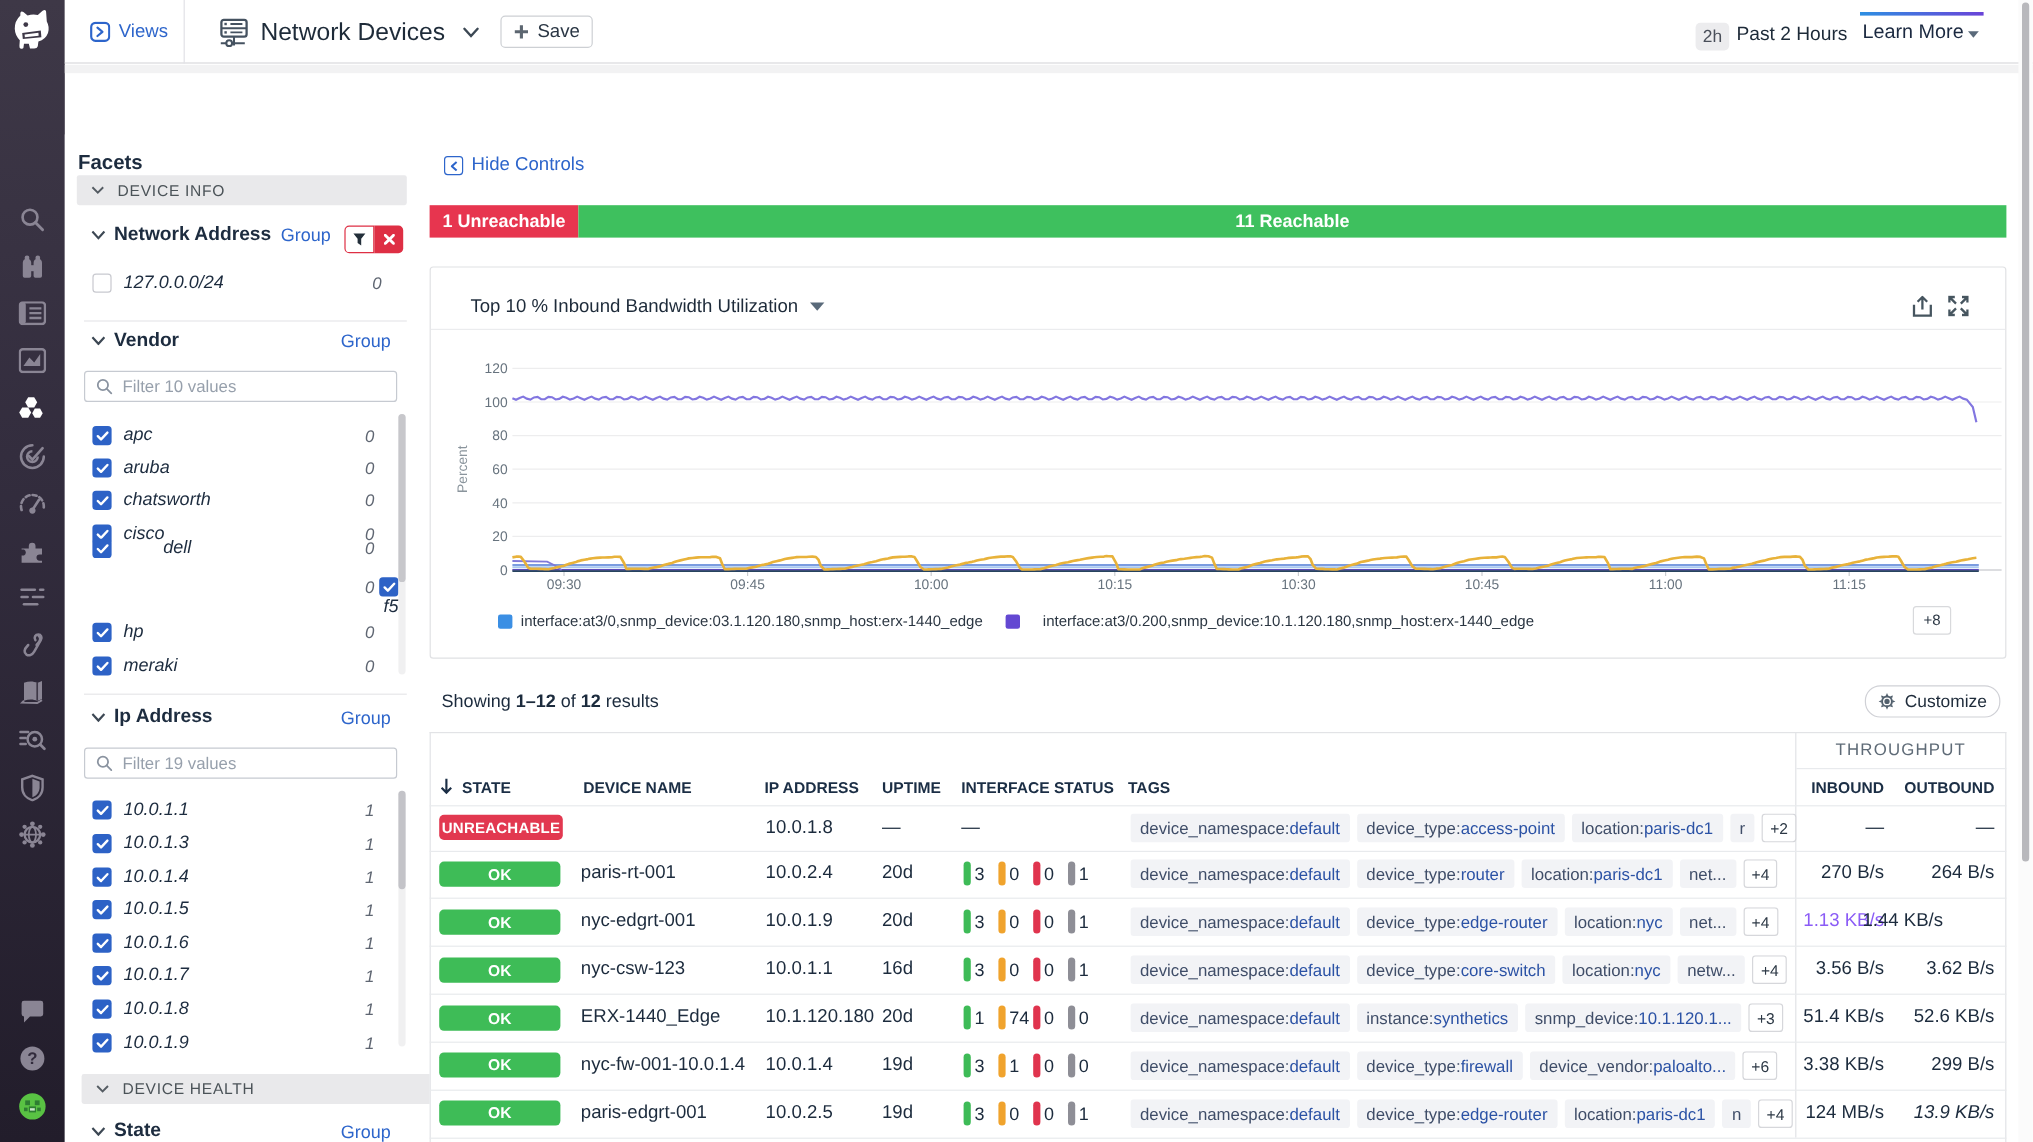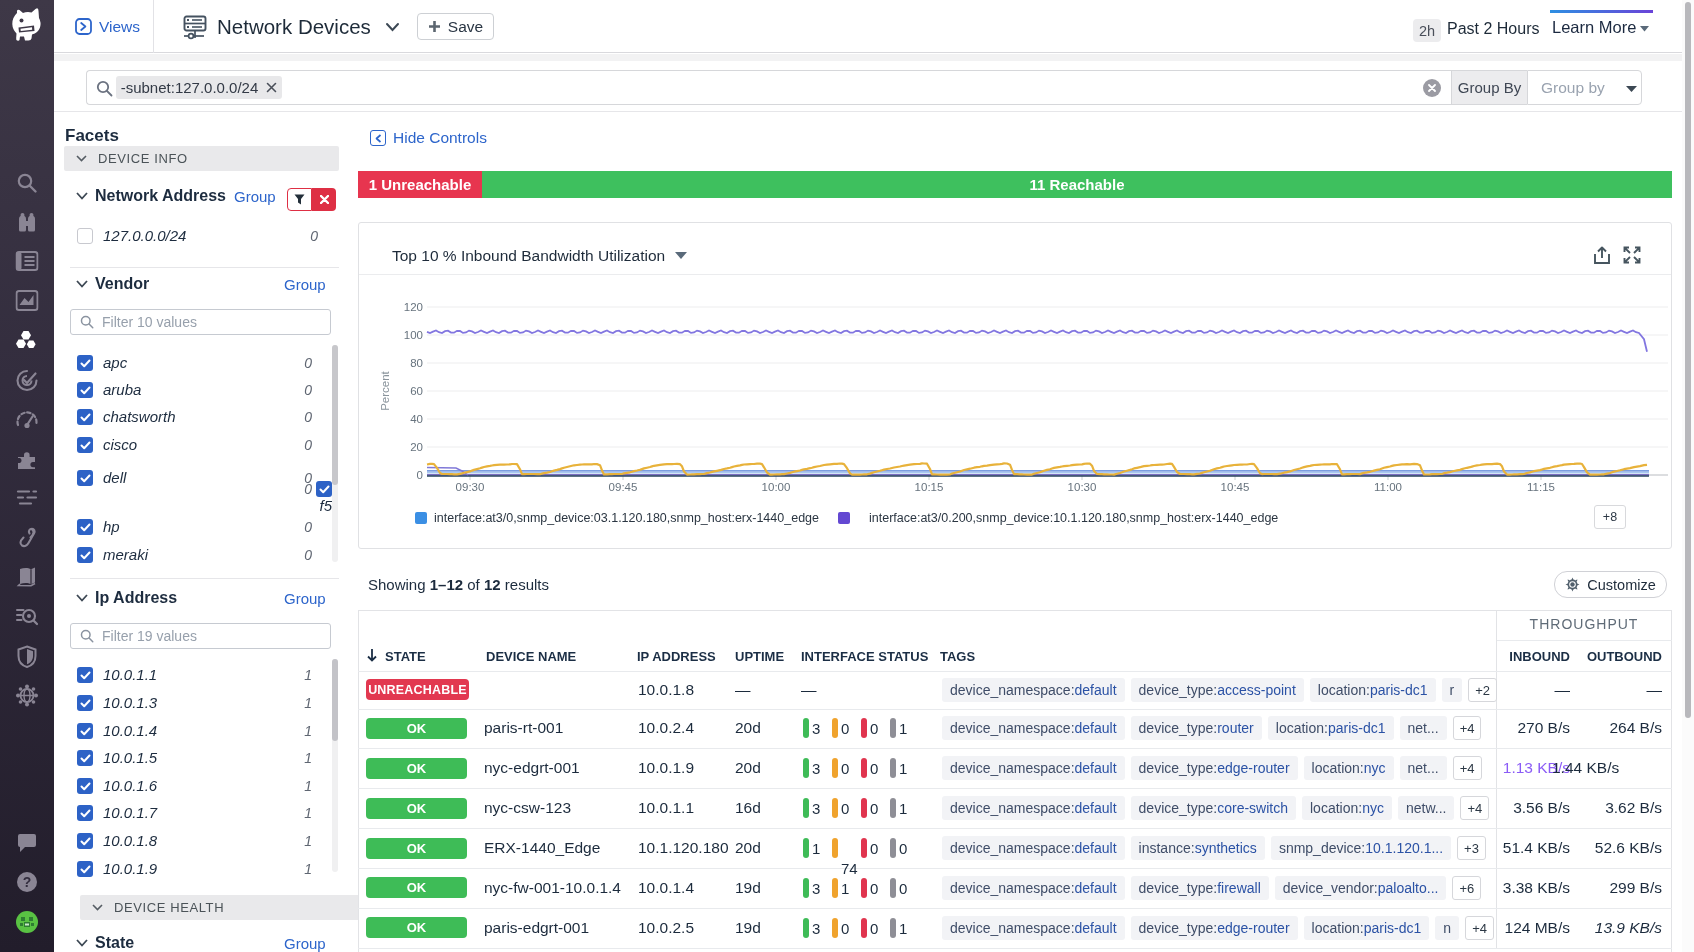--- a/index.html
+++ b/index.html
@@ -222,43 +222,20 @@
     </div>
     <div class="abs" style="left:1359px;top:19px;width:28px;height:23px;background:#ececee;border-radius:4px;display:flex;align-items:center;justify-content:center;font-size:14.5px;color:#4a4f5a;">2h</div>
     <div class="abs" style="left:1393px;top:20px;font-size:16px;color:#1d2a38;">Past 2 Hours</div>
     <div class="abs" style="left:1496px;top:10px;width:103px;height:3px;background:linear-gradient(90deg,#2d8fe2,#6a43d8);"></div>
     <div class="abs" style="left:1498px;top:18px;font-size:16.5px;color:#1b2940;">Learn More</div>
     <svg class="abs" style="left:1585px;top:25px;" width="11" height="8" viewBox="0 0 11 8">
         <path d="M1 1 L5.5 6.5 L10 1 Z" fill="#5a6a7a"></path>
       </svg>
   </div>
   <div id="graystrip"></div>
-  <div id="searchrow">
-    <div class="abs" style="left:32px;top:9px;width:1365px;height:35px;border:1px solid #d6d7da;border-radius:4px 0 0 4px;border-right:none;background:#fff;"></div>
-    <svg class="abs" style="left:42px;top:19px;" width="17" height="17" viewBox="0 0 17 17">
-        <circle cx="7" cy="7" r="5.2" fill="none" stroke="#6b7280" stroke-width="1.8"></circle>
-        <line x1="11" y1="11" x2="15.5" y2="15.5" stroke="#6b7280" stroke-width="1.8" stroke-linecap="round"></line>
-      </svg>
-    <div class="abs" style="left:62px;top:15px;width:166px;height:23px;background:#e8e8ea;border-radius:3px;display:flex;align-items:center;justify-content:center;gap:8px;">
-      <span style="font-size:15px;color:#333a46;">-subnet:127.0.0.0/24</span>
-      <svg width="11" height="11" viewBox="0 0 11 11">
-          <path d="M1.5 1.5 L9.5 9.5 M9.5 1.5 L1.5 9.5" stroke="#4a4f59" stroke-width="1.6" stroke-linecap="round"></path>
-        </svg>
-    </div>
-    <div class="abs" style="left:1369px;top:18px;width:18px;height:18px;border-radius:50%;background:#9b9ba3;display:flex;align-items:center;justify-content:center;">
-      <svg width="8" height="8" viewBox="0 0 8 8">
-          <path d="M1 1 L7 7 M7 1 L1 7" stroke="#fff" stroke-width="1.8" stroke-linecap="round"></path>
-        </svg>
-    </div>
-    <div class="abs" style="left:1397px;top:9px;width:76px;height:35px;background:#ececee;border:1px solid #d6d7da;border-right:none;display:flex;align-items:center;justify-content:center;font-size:15px;color:#3f4754;">Group By</div>
-    <div class="abs" style="left:1473px;top:9px;width:115px;height:35px;background:#fff;border:1px solid #d6d7da;border-radius:0 4px 4px 0;display:flex;align-items:center;padding-left:13px;font-size:15.5px;color:#9aa3b0;">Group by</div>
-    <svg class="abs" style="left:1571px;top:24px;" width="13" height="8" viewBox="0 0 13 8">
-        <path d="M1 1 L6.5 7 L12 1 Z" fill="#3c4854"></path>
-      </svg>
-  </div>
   <div id="facets">
     <div class="abs" style="left:11px;top:14px;font-size:17px;font-weight:bold;color:#1d2c3f;">Facets</div>
     <div class="sechdr abs" style="left:10px;top:34px;width:275px;height:25px;">
       <svg width="11" height="7" viewBox="0 0 11 7">
           <path d="M1 1 L5.5 5.5 L10 1" fill="none" stroke="#555c63" stroke-width="1.6"></path>
         </svg>
       DEVICE INFO
     </div>
     <div class="abs" style="left:22px;top:80px;">
         <svg width="12" height="8" viewBox="0 0 12 8">
@@ -326,21 +303,21 @@
       </div>
     <div class="frow" style="top:314px;">
         <span class="cb">
           <svg width="11" height="9" viewBox="0 0 11 9">
             <path d="M1.5 4.5 L4.2 7.2 L9.5 1.5" fill="none" stroke="#fff" stroke-width="2" stroke-linecap="round" stroke-linejoin="round"></path>
           </svg>
         </span>
         <span class="flabel">cisco</span>
         <span class="fcount" style="right:20px;">0</span>
       </div>
-    <div class="frow" style="top:347px;">
+    <div class="frow" style="top:326px;gap:33px;">
         <span class="cb">
           <svg width="11" height="9" viewBox="0 0 11 9">
             <path d="M1.5 4.5 L4.2 7.2 L9.5 1.5" fill="none" stroke="#fff" stroke-width="2" stroke-linecap="round" stroke-linejoin="round"></path>
           </svg>
         </span>
         <span class="flabel">dell</span>
         <span class="fcount" style="right:20px;">0</span>
       </div>
     <div class="frow" style="top:369px;flex-direction:column;">
         <span class="cb">
@@ -453,21 +430,21 @@
         <span class="cb">
           <svg width="11" height="9" viewBox="0 0 11 9">
             <path d="M1.5 4.5 L4.2 7.2 L9.5 1.5" fill="none" stroke="#fff" stroke-width="2" stroke-linecap="round" stroke-linejoin="round"></path>
           </svg>
         </span>
         <span class="flabel">10.0.1.9</span>
         <span class="fcount" style="right:20px;">1</span>
       </div>
     <div class="abs" style="left:278px;top:547px;width:6px;height:213px;background:#f0f0f1;border-radius:3px;"></div>
     <div class="abs" style="left:278px;top:547px;width:6px;height:82px;background:#c3c3c8;border-radius:3px;"></div>
-    <div class="sechdr abs" style="left:26px;top:783px;width:304px;height:25px;">
+    <div class="sechdr abs" style="left:14px;top:783px;width:304px;height:25px;">
       <svg width="11" height="7" viewBox="0 0 11 7">
           <path d="M1 1 L5.5 5.5 L10 1" fill="none" stroke="#555c63" stroke-width="1.6"></path>
         </svg>
       DEVICE HEALTH
     </div>
     <div class="abs" style="left:22px;top:827px;">
         <svg width="12" height="8" viewBox="0 0 12 8">
           <path d="M1 1 L6 6.5 L11 1" fill="none" stroke="#3d4854" stroke-width="1.8"></path>
         </svg>
       </div>
@@ -667,21 +644,21 @@
       </div>
     <div class="abs" style="left:1460px;top:799px;width:110px;text-align:right;font-size:15.5px;color:#1c2b3d;">3.56 B/s</div>
     <div class="abs" style="left:1552px;top:799px;width:110px;text-align:right;font-size:15.5px;color:#1c2b3d;">3.62 B/s</div>
     <div class="chip abs" style="left:366px;top:838px;width:101px;height:21px;background:#3ebc57;font-size:13px;">OK</div>
     <div class="abs" style="left:484px;top:839px;font-size:15.5px;color:#1c2b3d;">ERX-1440_Edge</div>
     <div class="abs" style="left:638px;top:839px;font-size:15.5px;color:#1c2b3d;">10.1.120.180</div>
     <div class="abs" style="left:735px;top:839px;font-size:15.5px;color:#1c2b3d;">20d</div>
     <div class="bar abs" style="left:803px;top:838px;background:#3ebb57;"></div>
     <div class="num abs" style="left:812px;top:840px;">1</div>
     <div class="bar abs" style="left:832px;top:838px;background:#f0a32d;"></div>
-    <div class="num abs" style="left:841px;top:840px;margin-top:20px;">74</div>
+    <div class="num abs" style="left:841px;top:840px;">74</div>
     <div class="bar abs" style="left:861px;top:838px;background:#e0344e;"></div>
     <div class="num abs" style="left:870px;top:840px;">0</div>
     <div class="bar abs" style="left:890px;top:838px;background:#8e8e96;"></div>
     <div class="num abs" style="left:899px;top:840px;">0</div>
     <div class="abs" style="left:942px;top:836px;width:556px;display:flex;gap:6px;overflow:hidden;">
         <span class="tagpill">device_namespace:<b>default</b></span>
         <span class="tagpill">instance:<b>synthetics</b></span>
         <span class="tagpill">snmp_device:<b>10.1.120.1...</b></span>
         <span class="plus">+3</span>
       </div>

